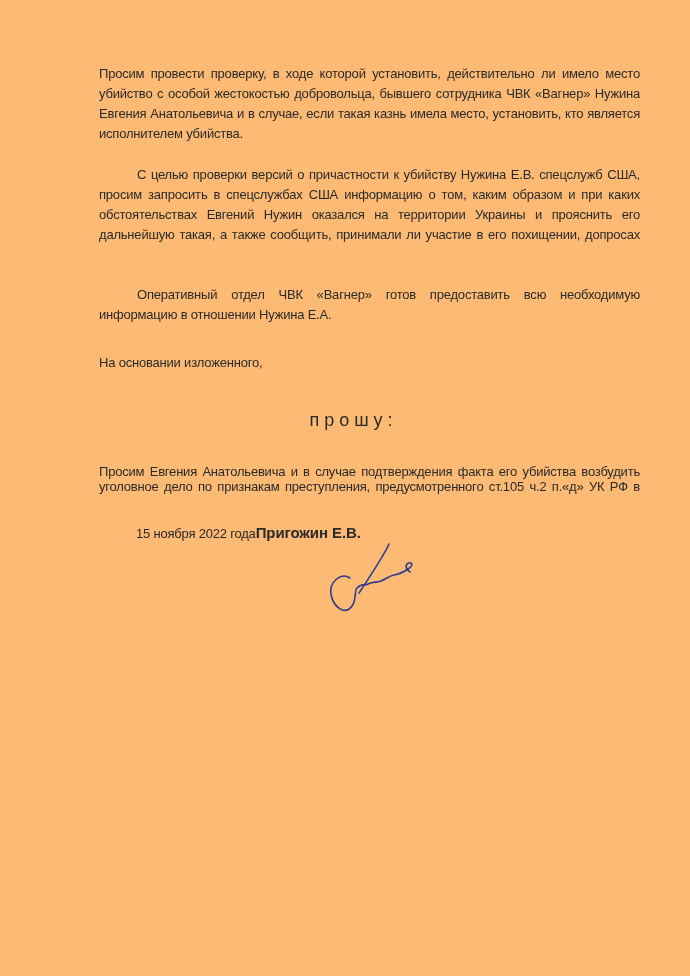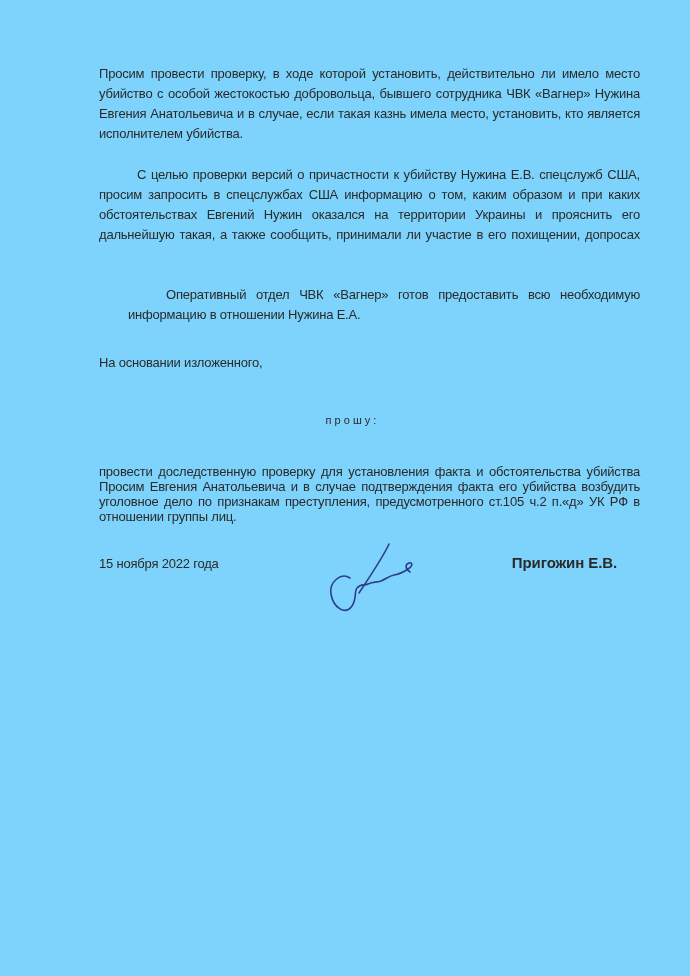--- a/index.html
+++ b/index.html
@@ -1,19 +1,19 @@
 <!DOCTYPE html>
 <html lang="ru"><head>
 <meta charset="utf-8">
 <style>
   html,body{margin:0;padding:0;background:#e9e9e9;}
   .page{
     position:relative;
     width:690px;height:976px;
-    background:#7dd3fc;
+    background:#fdba74;
     font-family:"Liberation Sans",sans-serif;
     color:#2a2a2a;
     overflow:hidden;
     margin:0 auto;
   }
   .content{
     position:absolute;
     left:99px;top:0;
     width:541px;
     padding-top:64px;
@@ -23,37 +23,37 @@
     display:block;
     font-size:13px;
     letter-spacing:-0.2px;
     line-height:20px;
     white-space:normal;
   }
   .just{text-align:justify;text-align-last:justify;}
   .left{text-align:right;text-align-last:left;}
   .indent{padding-left:38px;}
   .p2{margin-top:21px;}
-  .p3{margin-top:40px;margin-left:29px;}
+  .p3{margin-top:40px;}
   .basis{margin-top:28px;}
   .request-heading{
     margin-top:37px;
-    font-size:11px;
+    font-size:18px;
     line-height:20px;
     text-align:center;
     padding-right:37px;
     color:#2a2a2a;
   }
   .petition{margin-top:34px;}
   .petition .line{line-height:15px;}
   .sig-row{
     margin-top:29px;
     display:flex;
-    justify-content:space-between;
     align-items:baseline;
+    margin-left:37px;
   }
   .date{
     font-size:13px;
     letter-spacing:-0.2px;
     line-height:20px;
   }
   .signer{
     font-size:15px;
     font-weight:700;
     letter-spacing:-0.1px;
@@ -91,24 +91,22 @@
       <span class="line left">информацию в отношении Нужина Е.А.</span>
     </p>
 
     <p class="para basis">
       <span class="line left">На основании изложенного,</span>
     </p>
 
     <p class="para request-heading">п р о ш у :</p>
 
     <p class="para petition">
-      <span class="line just">провести доследственную проверку для установления факта и обстоятельства убийства</span>
       <span class="line just">Просим Евгения Анатольевича и в случае подтверждения факта его убийства возбудить</span>
       <span class="line just">уголовное дело по признакам преступления, предусмотренного ст.105 ч.2 п.«д» УК РФ в</span>
-      <span class="line left">отношении группы лиц.</span>
     </p>
 
     <div class="sig-row">
       <span class="date">15 ноября 2022 года</span>
       <span class="signer">Пригожин Е.В.</span>
     </div>
 
   </div>
 
   <svg class="signature" viewBox="0 0 96 82" fill="none" xmlns="http://www.w3.org/2000/svg">

